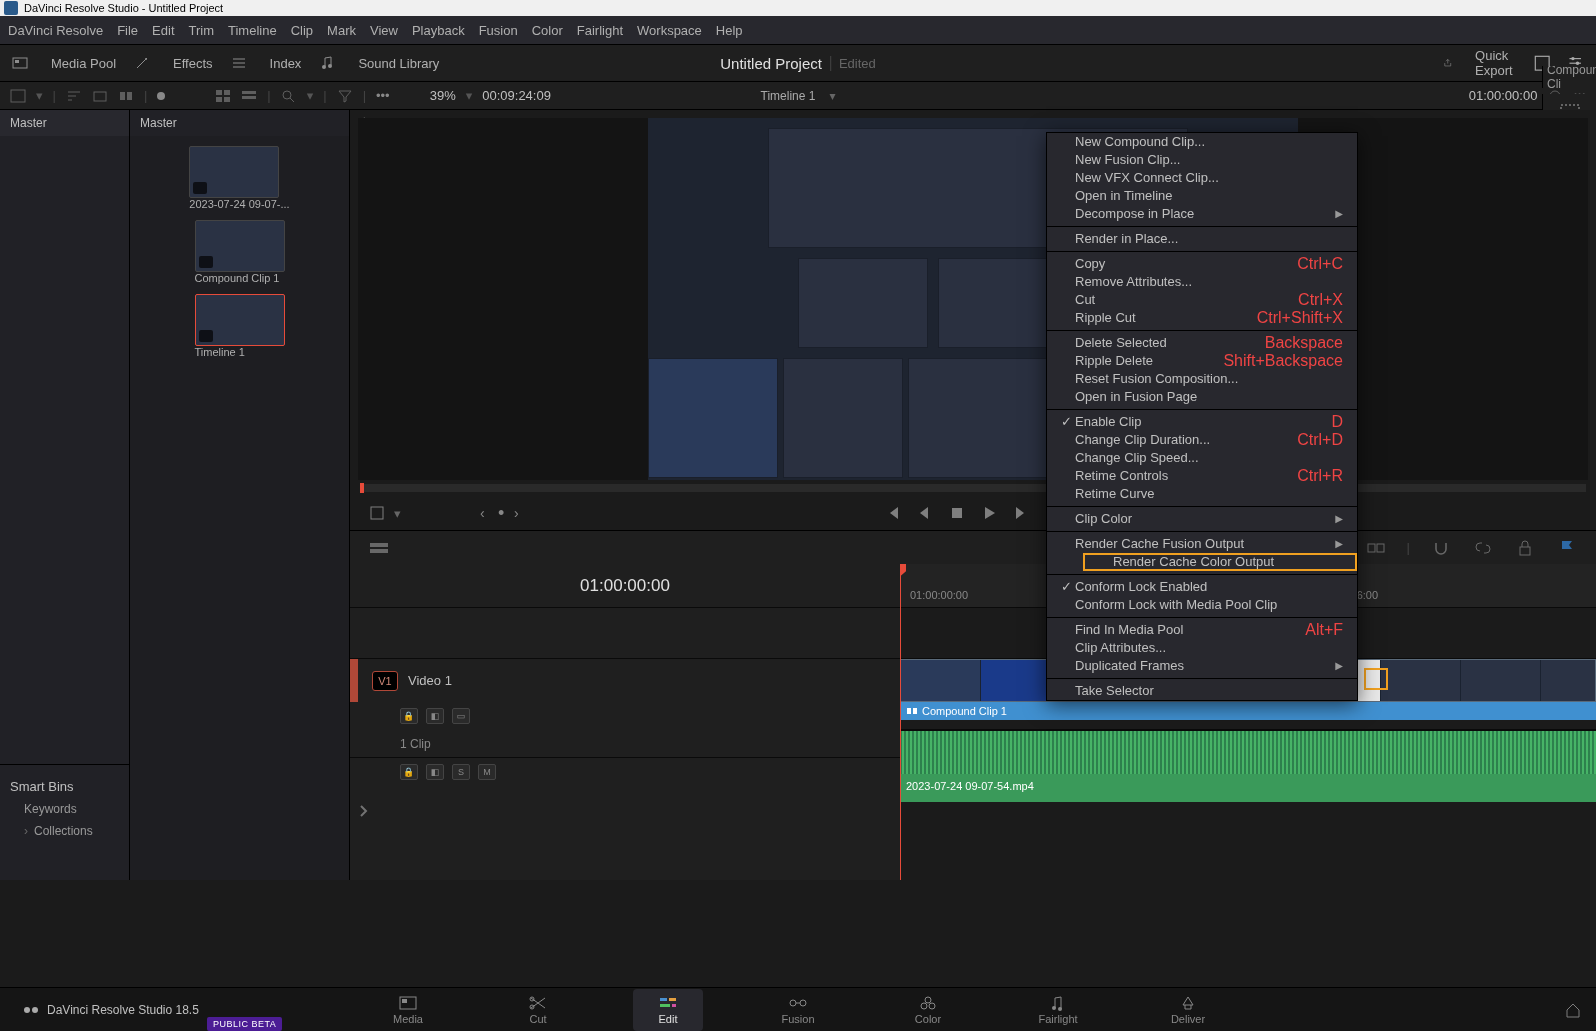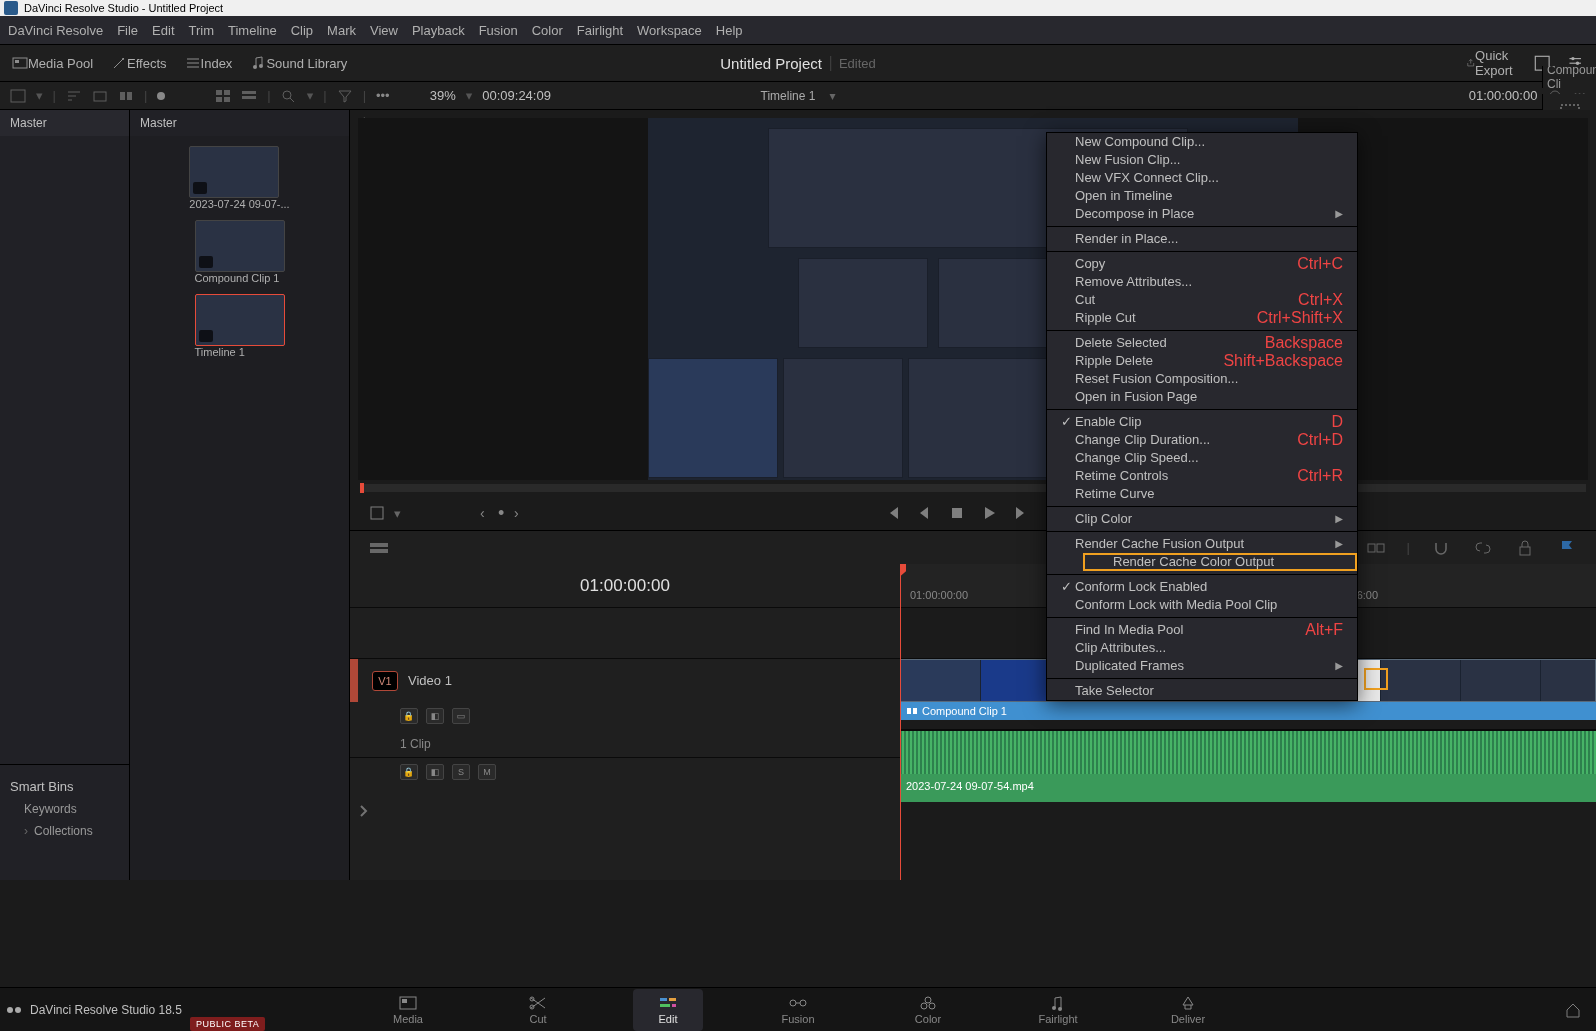--- a/index.html
+++ b/index.html
@@ -9,21 +9,21 @@
 .titlebar { height: 16px; background: #f0f0f0; color: #000; display: flex; align-items: center; padding: 0 4px; font-size: 11px; }
 .titlebar-icon { width: 14px; height: 14px; background: #2a5a8a; border-radius: 2px; margin-right: 6px; }
 
 
 .menubar { height: 28px; background: #28282e; display: flex; align-items: center; padding: 0 8px; gap: 14px; color: #b0b0b0; font-size: 13px; }
 .menubar span { cursor: default; }
 
 
 .top-toolbar { height: 38px; background: #1f1f1f; border-top: 1px solid #000; border-bottom: 1px solid #000; display: flex; align-items: center; padding: 0 12px; justify-content: space-between; }
 .tb-left { display: flex; align-items: center; gap: 18px; }
-.tb-btn { display: flex; align-items: center; gap: 0; color: #b0b0b0; font-size: 13px; }
+.tb-btn { display: flex; align-items: center; gap: 23px; color: #b0b0b0; font-size: 13px; }
 .tb-btn .icon { width: 16px; height: 16px; opacity: 0.8; }
 .tb-center { position: absolute; left: 50%; transform: translateX(-50%); display: flex; align-items: center; gap: 8px; }
 .proj-title { color: #e0e0e0; font-size: 15px; }
 .proj-edited { color: #666; font-size: 13px; border-left: 1px solid #444; padding-left: 8px; }
 .tb-right { display: flex; align-items: center; gap: 14px; }
 
 
 .sub-toolbar { height: 28px; background: #1f1f1f; border-bottom: 1px solid #000; display: flex; align-items: center; padding: 0 10px; justify-content: space-between; }
 .sub-left { display: flex; align-items: center; gap: 10px; }
 .sub-center { display: flex; align-items: center; gap: 14px; color: #aaa; font-size: 12px; position: absolute; left: 50%; transform: translateX(-50%); }
@@ -96,23 +96,23 @@
 .tl-atrack-labelrow { height: 28px; }
 .tl-clip-a-label { position: absolute; left: 0; right: 0; height: 28px; background: #3a9a5a; color: #fff; font-size: 11px; padding: 6px; }
 
 .orange-box { position: absolute; border: 2px solid #f0a020; pointer-events: none; }
 
 
 .page-tabs { position: absolute; bottom: 0; left: 0; right: 0; height: 44px; background: #151515; border-top: 1px solid #000; display: flex; align-items: center; justify-content: center; gap: 60px; }
 .page-tab { display: flex; flex-direction: column; align-items: center; gap: 2px; color: #888; font-size: 11px; width: 70px; }
 .page-tab.active { color: #e0e0e0; background: #28282e; padding: 6px 14px; border-radius: 4px; }
 .page-tab-icon { width: 20px; height: 16px; }
-.brand-left { position: absolute; left: 6px; display: flex; align-items: center; gap: 8px; font-size: 12px; color: #c0c0c0; }
+.brand-left { position: absolute; left: 23px; display: flex; align-items: center; gap: 8px; font-size: 12px; color: #c0c0c0; }
 .brand-logo { width: 16px; height: 16px; }
-.beta-badge { background: #7f1d1d; color: #fff; font-size: 9px; padding: 2px 6px; border-radius: 2px; letter-spacing: 0.5px; margin-top: 28px; }
+.beta-badge { background: #4c1d95; color: #fff; font-size: 9px; padding: 2px 6px; border-radius: 2px; letter-spacing: 0.5px; margin-top: 28px; }
 .home-ic { position: absolute; right: 14px; width: 18px; height: 18px; opacity: 0.7; }
 
 
 .ctx-menu { position: absolute; top: 132px; right: 238px; width: 312px; background: #28282e; border: 1px solid #000; box-shadow: 0 4px 20px rgba(0,0,0,0.6); z-index: 100; font-size: 13px; color: #c0c0c0; }
 .ctx-item { height: 18px; padding: 0 14px; display: flex; align-items: center; justify-content: space-between; line-height: 18px; }
 .ctx-item .check { width: 14px; display: inline-block; }
 .ctx-item .lbl { flex: 1; }
 .ctx-item .short { color: #ef4444; font-size: 16px; }
 .ctx-item .arrow { color: #999; font-size: 10px; }
 .ctx-sep { height: 1px; background: #000; margin: 3px 0; }

